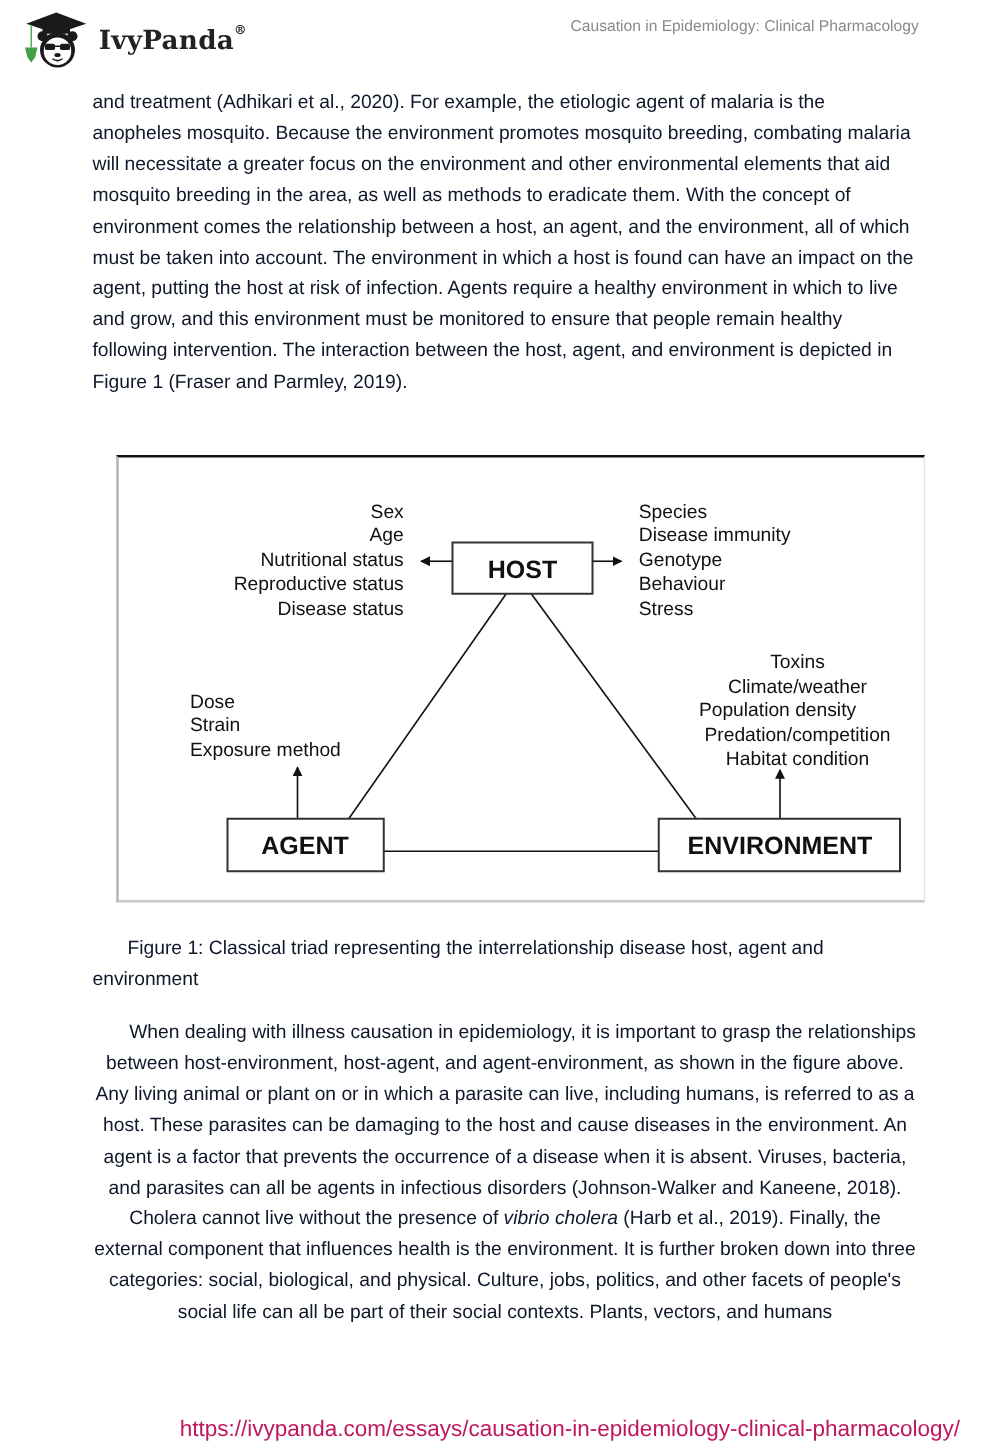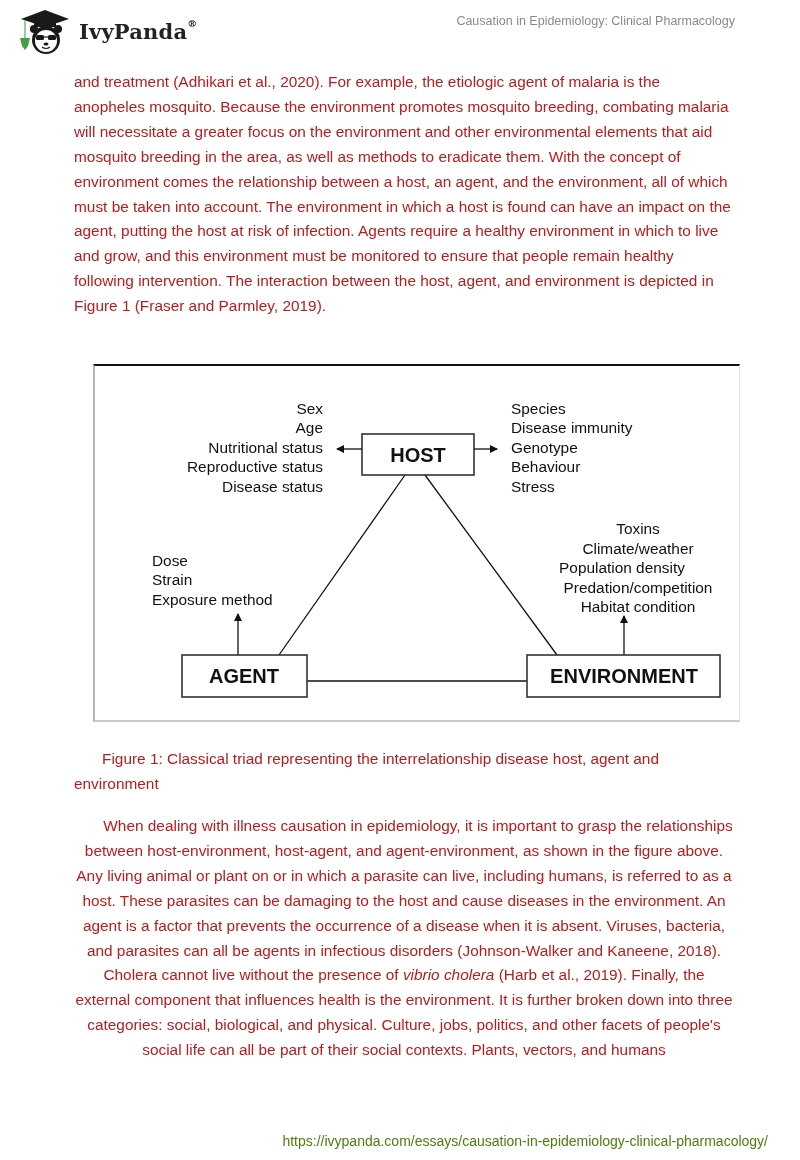--- a/index.html
+++ b/index.html
@@ -4,32 +4,32 @@
 <style>
   html, body { margin: 0; padding: 0; background: #ffffff; }
   body { width: 800px; height: 1160px; position: relative; overflow: hidden; font-family: "Liberation Sans", sans-serif; color: #222222; }
 
   .header { position: absolute; left: 0; top: 0; width: 768px; height: 60px; }
   .logo { position: absolute; left: 17px; top: 8px; width: 56px; height: 48px; }
   .brand { position: absolute; left: 79px; top: 19px; font-family: "DejaVu Serif", serif; font-weight: bold; font-size: 21px; color: #222222; letter-spacing: 0.2px; }
   .brand sup { font-size: 10px; position: relative; top: -4px; }
   .doc-title { position: absolute; right: 33px; top: 14px; font-size: 12.5px; color: #8a8a8a; }
 
-  .body-text { position: absolute; left: 74px; width: 660px; font-size: 15.4px; line-height: 24.9px; color: #b91c1c; }
+  .body-text { position: absolute; left: 74px; width: 660px; font-size: 15.4px; line-height: 24.9px; color: #0f172a; }
   .body-text p { margin: 0; }
   .indent { text-indent: 28px; }
 
   .figure { position: absolute; left: 93px; top: 364px; width: 647px; height: 358px; box-sizing: border-box;
             border-top: 2px solid #111111; border-left: 2px solid #b4b4b4; border-right: 1px solid #e3e3e3; border-bottom: 2px solid #c8c8c8; }
   .figure svg { position: absolute; left: -95px; top: -366px; }
 
   .diag-text { font-family: "Liberation Sans", sans-serif; font-size: 15.4px; fill: #111111; }
   .box-label { font-family: "Liberation Sans", sans-serif; font-weight: bold; font-size: 20px; fill: #111111; }
 
-  .footer-url { position: absolute; right: 32px; top: 1133px; font-size: 14px; color: #4d7c0f; }
+  .footer-url { position: absolute; right: 32px; top: 1133px; font-size: 18px; color: #be185d; }
 </style>
 </head>
 <body>
 
 <div class="header">
   <div class="logo">
     <svg width="56" height="48" viewBox="0 0 56 48">
 
       <polygon points="4,11 28,2 52,11 28,19" fill="#1a1a1a"></polygon>
       <rect x="17" y="12" width="22" height="7" fill="#1a1a1a"></rect>

